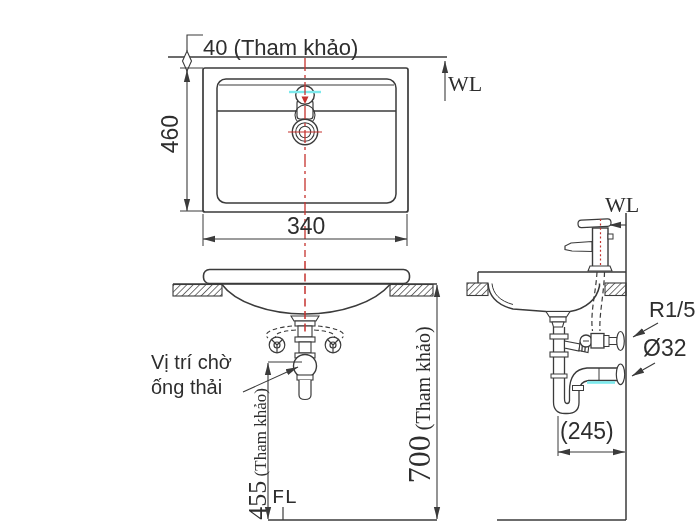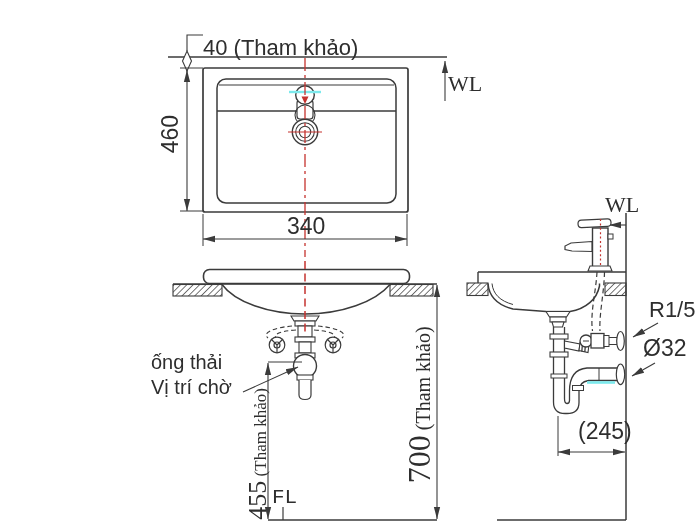--- a/index.html
+++ b/index.html
@@ -186,35 +186,35 @@
 
   <div class="lbl" style="left:203px; top:36px; font-size:22px;">40 (Tham khảo)</div>
 
   <div class="lbl serif" style="left:448px; top:72px; font-size:22px;">WL</div>
 
   <div class="lbl rot" style="left:145px; top:122px; width:50px; font-size:23px;">460</div>
 
   <div class="lbl" style="left:287px; top:214px; font-size:23px;">340</div>
 
   <div class="lbl" style="left:151px; top:350px; font-size:20px; line-height:25px;">
+    <div>Vị trí chờ</div>
     <div>ống thải</div>
-    <div>Vị trí chờ</div>
   </div>
 
   <div class="lbl rot serif" style="left:193px; top:441px; width:130px; font-size:26px;">
     <span>455</span><span class="dim-suffix" style="font-size:17px;"> (Tham khảo)</span>
   </div>
 
   <div class="lbl rot serif" style="left:340px; top:388px; width:160px; font-size:32px;">
     <span>700</span><span class="dim-suffix" style="font-size:20px;"> (Tham khảo)</span>
   </div>
 
   <div class="lbl serif" style="left:272px; top:487px; font-size:21px;font-family:Liberation Mono, monospace;">FL</div>
 
   <div class="lbl serif" style="left:605px; top:193px; font-size:22px;">WL</div>
 
   <div class="lbl" style="left:649px; top:298px; font-size:22px;">R1/5</div>
 
   <div class="lbl" style="left:643px; top:336px; font-size:23px;">Ø32</div>
 
-  <div class="lbl" style="left:560px; top:419px; width:42px; text-align:center; font-size:23px;margin-left:18px;">(245)</div>
+  <div class="lbl" style="left:560px; top:419px; width:42px; text-align:center; font-size:23px;">(245)</div>
 
 </div>
 
 </body></html>

